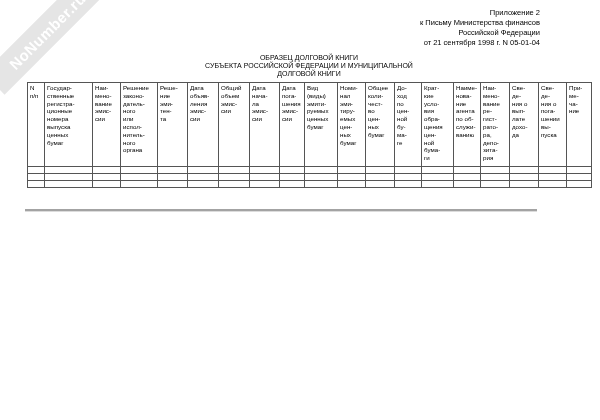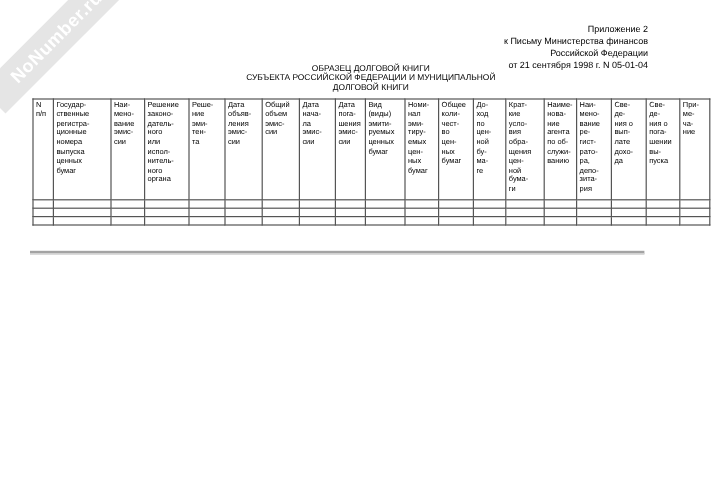--- a/index.html
+++ b/index.html
@@ -8,21 +8,21 @@
     font-family:"Liberation Sans", sans-serif;color:#000;
   }
   .watermark{
     position:absolute;left:-28px;top:16px;width:150px;height:30px;
     background:#e5e5e5;transform:rotate(-45deg);
     display:flex;align-items:center;justify-content:center;
     color:#ffffff;font-weight:bold;font-size:15px;letter-spacing:.5px;
     user-select:none;
   }
   .annotation{
-    position:absolute;top:20px;right:60px;text-align:right;
+    position:absolute;top:8px;right:60px;text-align:right;
     font-size:7.5px;line-height:10px;white-space:pre-line;
   }
   .doc-title{
     position:absolute;top:54px;left:27px;width:564px;text-align:center;
     font-size:7px;line-height:8px;white-space:pre-line;
   }
   table.debt{
     position:absolute;top:82px;left:27px;width:564px;
     border-collapse:collapse;table-layout:fixed;
   }

